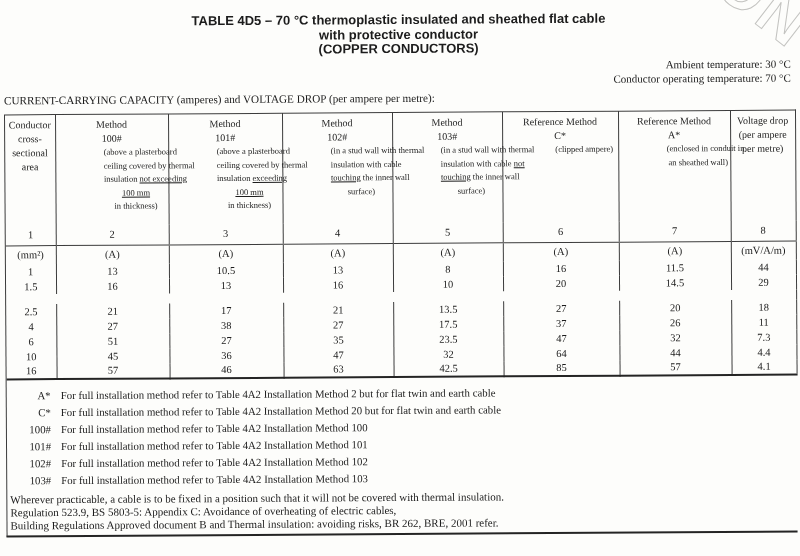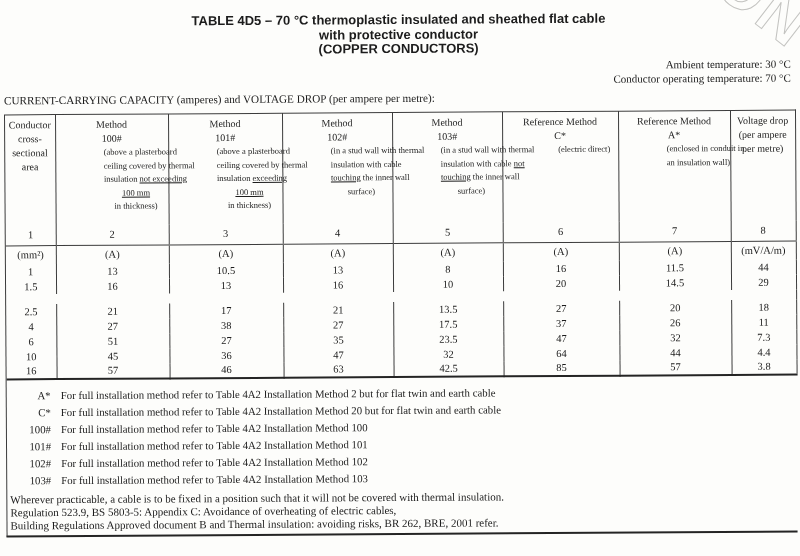--- a/index.html
+++ b/index.html
@@ -165,33 +165,33 @@
                   </div>
                 </div>
               </th>
               <th>
                 <div>
                   <div class="htitle">
                     <div>Reference Method</div>
                     <div>C*</div>
                   </div>
                   <div class="hdesc">
-                    <div><span>(electric direct)</span></div>
+                    <div><span>(clipped ampere)</span></div>
                   </div>
                 </div>
               </th>
               <th>
                 <div>
                   <div class="htitle">
                     <div>Reference Method</div>
                     <div>A*</div>
                   </div>
                   <div class="hdesc">
                     <div><span>(enclosed in conduit in</span></div>
-                    <div><span>an insulation wall)</span></div>
+                    <div><span>an sheathed wall)</span></div>
                   </div>
                 </div>
               </th>
               <th>
                 <div>
                   <div class="htitle">
                     <div>Voltage drop</div>
                     <div>(per ampere</div>
                     <div>per metre)</div>
                   </div>
@@ -291,21 +291,21 @@
               <td>4.4</td>
             </tr>
             <tr class="datarow">
               <td>16</td>
               <td>57</td>
               <td>46</td>
               <td>63</td>
               <td>42.5</td>
               <td>85</td>
               <td>57</td>
-              <td>3.8</td>
+              <td>4.1</td>
             </tr>
           </tbody>
       </table>
 
       <div class="footnotes" id="footnotes">
           <div class="fnrow">
             <span class="fnkey">A*</span>
             <span class="fntext">For full installation method refer to Table 4A2 Installation Method 2 but for flat twin and earth cable</span>
           </div>
           <div class="fnrow">

